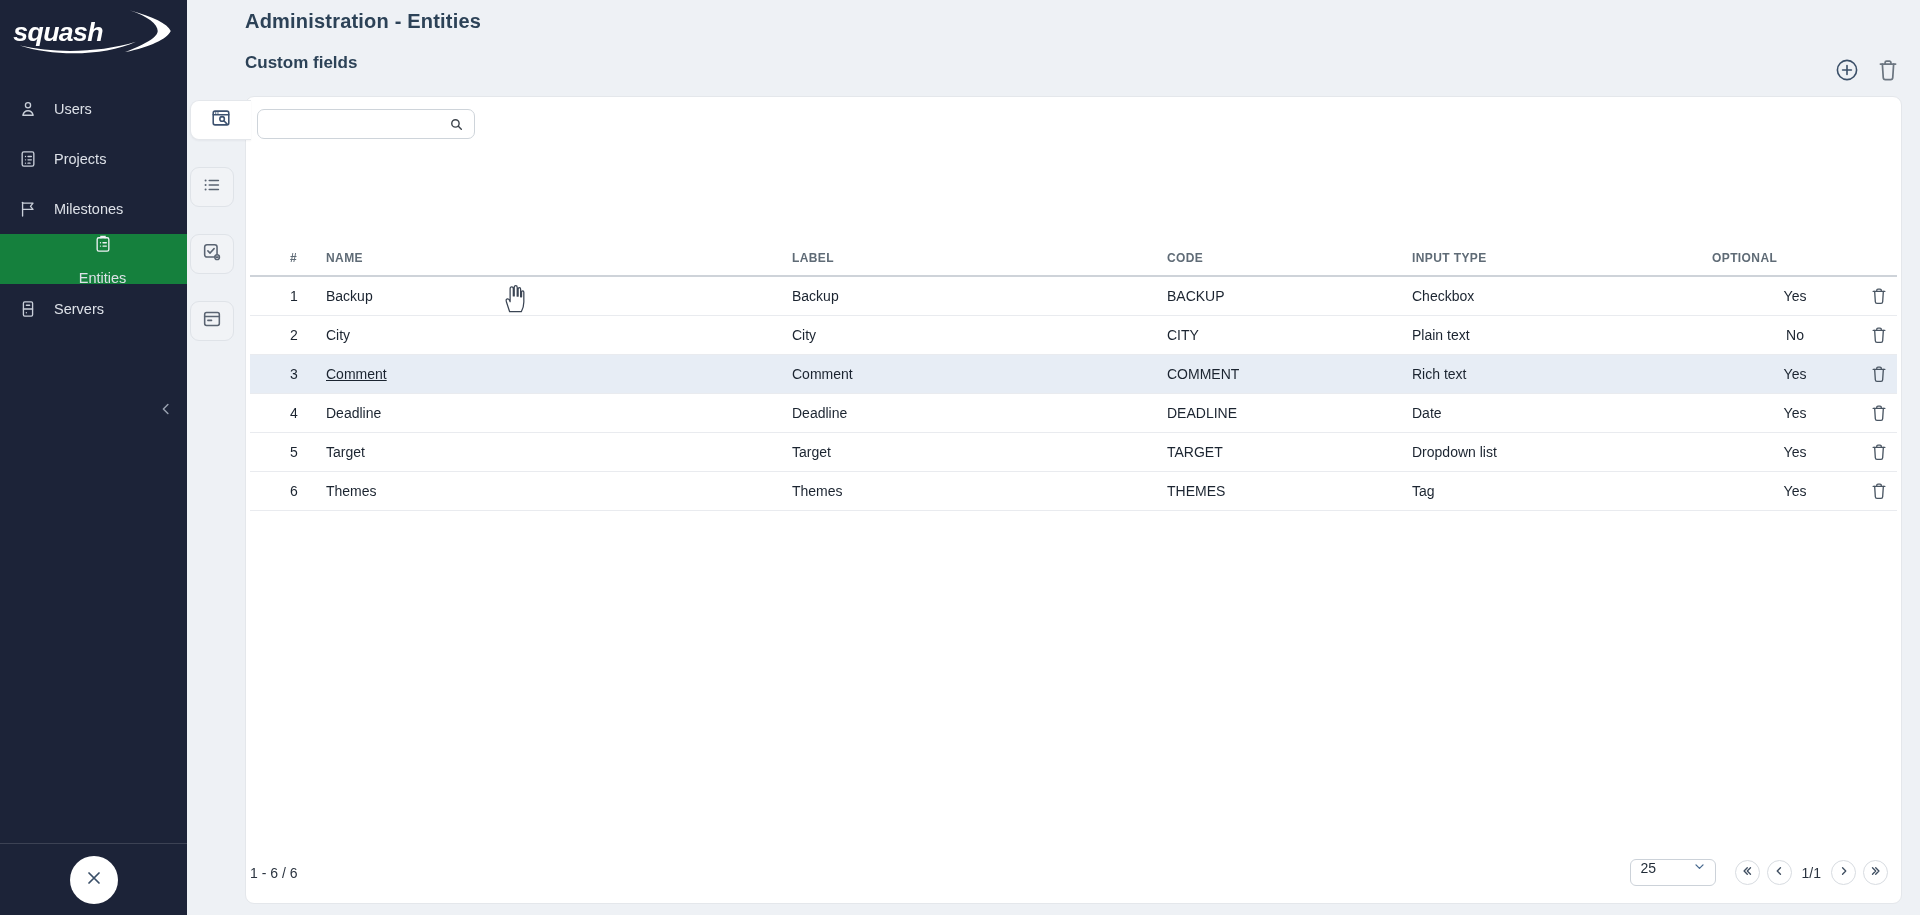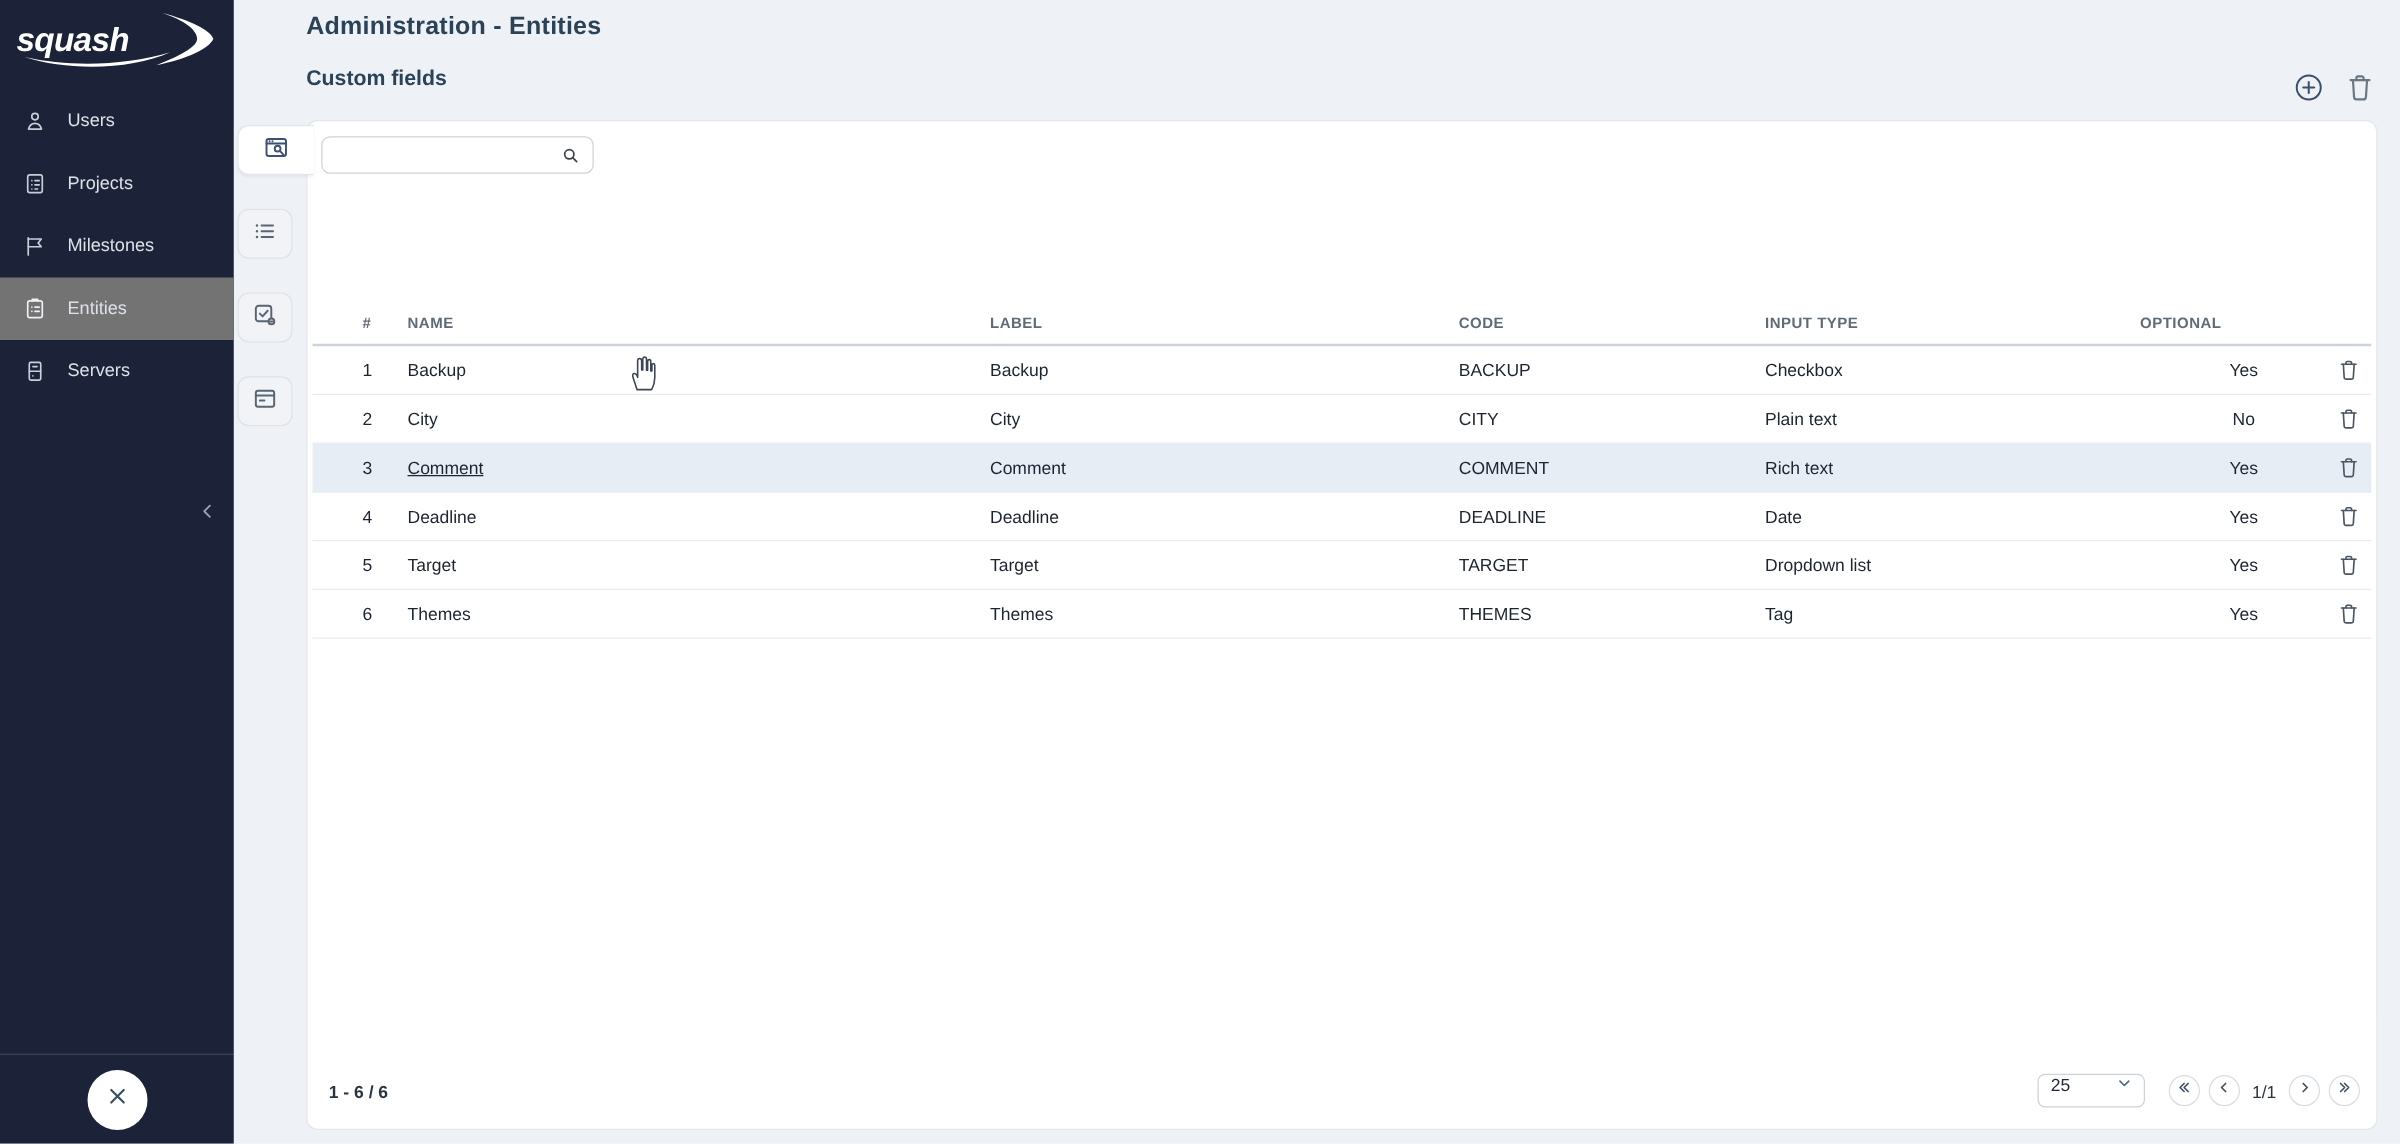--- a/index.html
+++ b/index.html
@@ -10,27 +10,27 @@
     position:relative;
     color:#1f2a36;
   }
 
   
   .sidebar {
     position:absolute; left:0; top:0; width:187px; height:915px;
     background:#1c2338; z-index:5;
   }
   .logo { padding:9px 0 0 11px; height:62px; }
-  .nav { position:absolute; top:72px; left:0; right:0; }
+  .nav { position:absolute; top:84px; left:0; right:0; }
   .nav-item {
     height:50px; display:flex; align-items:center; gap:16px;
     padding-left:18px; cursor:pointer; color:#dde1e8; font-size:14.5px;
   }
   .nav-item .nicon { width:20px; height:20px; flex:0 0 20px; display:flex; }
-  .nav-item.active { background:#737373; }
+  .nav-item.active { background:#15803d;flex-direction:column; }
   .collapse-btn {
     position:absolute; right:8px; top:398px; width:26px; height:26px;
     display:flex; align-items:center; justify-content:center; cursor:pointer;
   }
   .sidebar-footer {
     position:absolute; bottom:0; left:0; right:0; height:72px;
     border-top:1px solid rgba(255,255,255,0.14);
     display:flex; align-items:center; justify-content:center;
   }
   .close-circle {
@@ -92,21 +92,21 @@
   }
   .th.col-num, .td.col-num { padding-left:8px; }
   .tbody-row { height:39px; border-bottom:1px solid #e9ebef; font-size:14px; color:#1b2430; cursor:pointer; }
   .tbody-row.highlight { background:#e7edf5; }
   .td.col-optional, .th-pad { padding-left:21px;text-align:center; }
   .name-link { text-decoration:underline; }
   .row-trash { width:20px; height:20px; margin-left:12px; cursor:pointer; display:flex; }
 
   
   .range-label {
-    position:absolute; left:17px; bottom:22px; font-size:14px; color:#2b3440;font-weight:bold;
+    position:absolute; left:4px; bottom:22px; font-size:14px; color:#2b3440;
   }
   .pagination {
     position:absolute; right:13px; bottom:17px; display:flex; align-items:center; gap:7px;
   }
   .page-size {
     width:86px; height:27px; border:1px solid #ccd2d9; border-radius:6px;
     display:flex; align-items:flex-start; justify-content:space-between;
     padding:0 9px 0 10px; font-size:14px; color:#1f2a36; cursor:pointer; margin-right:12px;
     background:#fff;
   }

